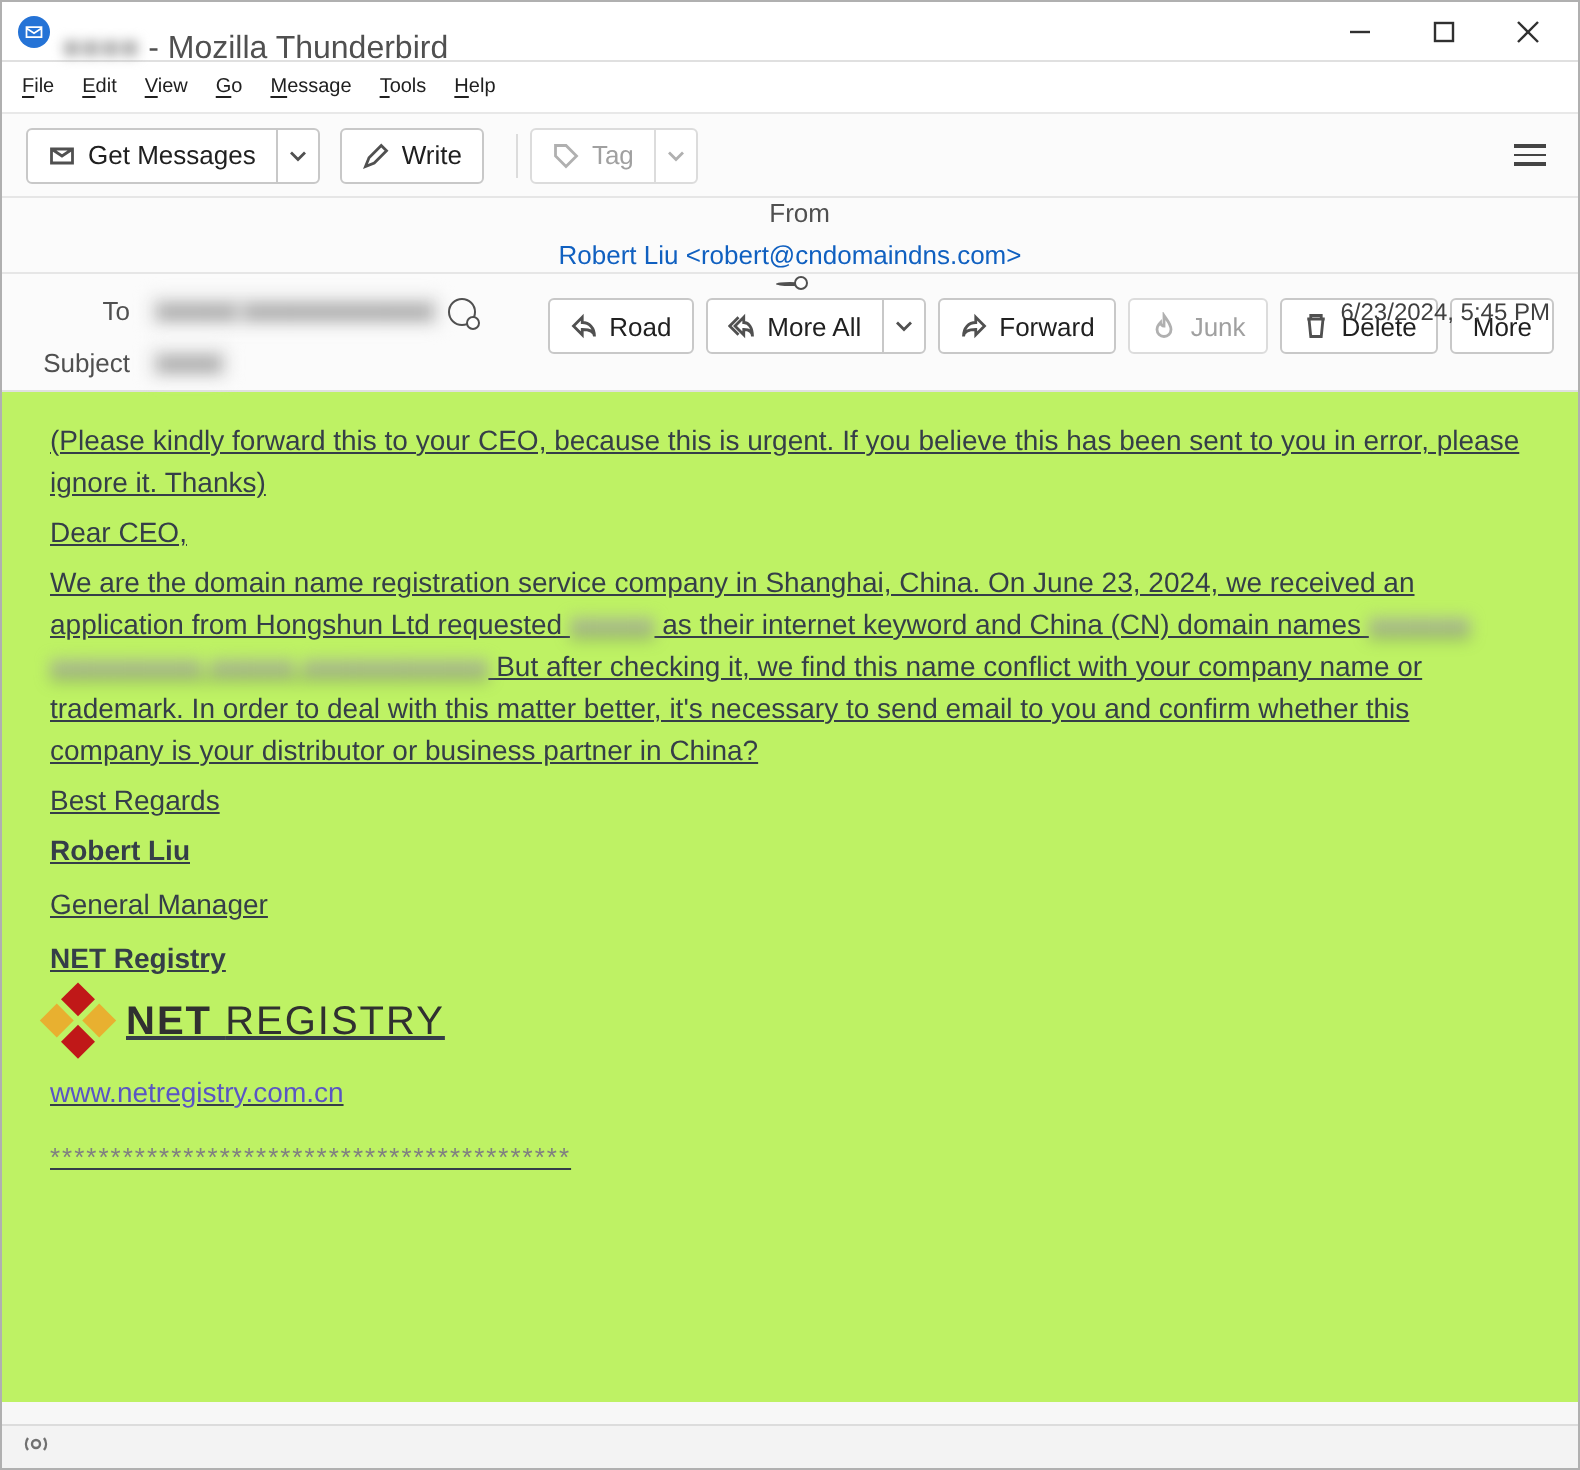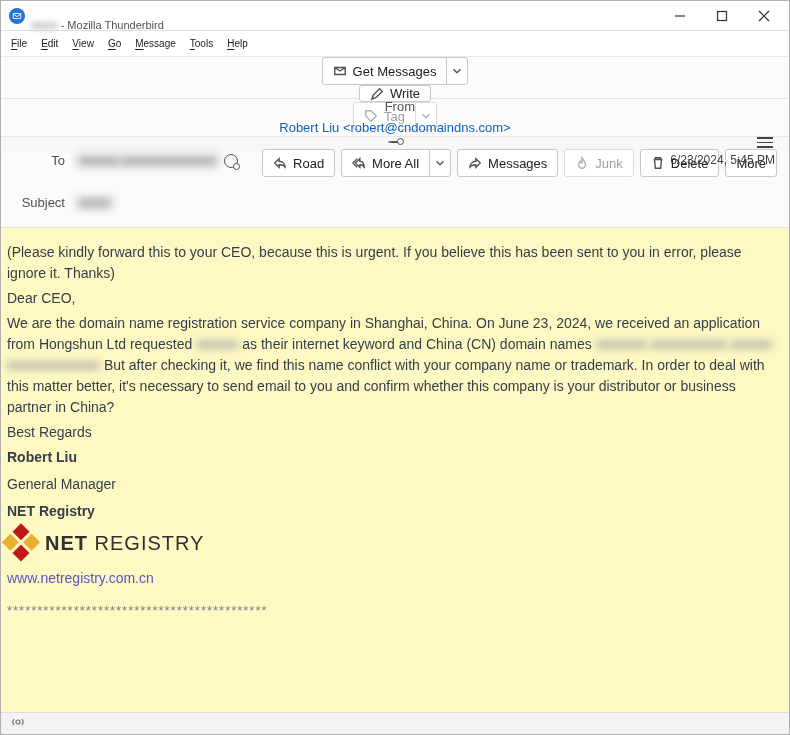--- a/index.html
+++ b/index.html
@@ -17,40 +17,40 @@
   
   .titlebar {
     display: flex; align-items: center; height: 30px;
     padding: 0 4px 0 8px; background: #fff; border-bottom: 1px solid #e0e0e0;
   }
   .titlebar .appicon {
     width: 16px; height: 16px; border-radius: 50%;
     background: #2573d6; display: inline-flex; align-items:center; justify-content:center;
     color:#fff; font-size:12px; font-weight:bold; margin-right:6px;
   }
-  .titlebar .title-text { color:#505050; font-size:11px;margin-top:19px; }
+  .titlebar .title-text { color:#505050; font-size:16px;margin-top:19px; }
   .titlebar .blur { filter: blur(3px); display:inline-block; color:#b0b0b0; }
   .winbtns { margin-left:auto; display:flex; }
   .winbtns .wb {
     width:42px; height:28px; display:flex; align-items:center; justify-content:center;
     cursor:pointer;
   }
   .winbtns svg { stroke:#303030; stroke-width:1.2; fill:none; }
   
   .menubar {
     display:flex; align-items:center; height:26px; padding:0 10px;
     background:#fff; border-bottom:1px solid #e8e8e8;
     font-size:10px; color:#202020;
   }
   .menubar .mi { margin-right:14px; cursor:pointer; }
   .menubar .mi .ul { text-decoration: underline; text-underline-offset: 2px; }
   
   .toolbar {
     display:flex; align-items:center; height:42px; padding:0 12px;
-    background:#fbfbfb; border-bottom:1px solid #e6e6e6;flex-direction:column;
+    background:#fbfbfb; border-bottom:1px solid #e6e6e6;
   }
   .btn {
     display:flex; align-items:center; gap:6px;
     height:28px; padding:0 10px; border:1px solid #c8c8c8;
     border-radius:3px; background:#fff; cursor:pointer; font-size:13px;
   }
   .btn.disabled { color:#a0a0a0; border-color:#dcdcdc; cursor:default; }
   .btn + .btn-drop { margin-left:-1px; border-top-left-radius:0; border-bottom-left-radius:0;}
   .btn-drop { width:22px; padding:0; justify-content:center; }
   .split { display:flex; }
@@ -65,33 +65,34 @@
     background:#fbfbfb; border-bottom:1px solid #e6e6e6;
     gap:6px;
     flex-direction:column;
   }
   .actionbar-right { margin-left:auto; display:flex; gap:6px; }
   
   .headers {
     padding: 0 14px 6px 14px; background:#fbfbfb; border-bottom:1px solid #e0e0e0;
     font-size:13px;
   }
-  .hrow { display:flex; align-items:flex-start; min-height:26px;margin-top:16px; }
+  .hrow { display:flex; align-items:flex-end; min-height:26px; }
   .hlabel { width:50px; text-align:right; color:#505050; margin-right:10px; }
   .hvalue { flex:1; display:flex; align-items:center; gap:4px;}
   .hvalue .blur { filter: blur(4px); color:#909090; background:#e2e2e2; border-radius:2px; padding:0 4px;}
   .presence-icon { width:14px; height:14px; border:1.5px solid #505050; border-radius:50%; display:inline-block; position:relative; }
   .presence-icon:after { content:""; position:absolute; bottom:-3px; right:-3px; width:5px; height:5px; border:1.5px solid #505050; border-radius:50%; background:#fff;}
   .date { margin-left:auto; color:#404040; font-size:12px; }
   
   .body {
-    padding: 14px 6px; background:#fef9c3;
+    padding: 14px 24px; background:#bef264;
     font-size:14px; line-height:1.5; color:#353e48;
     height: calc(735px - 30px - 26px - 42px - 38px - 72px - 22px);
     overflow:auto;
+    text-decoration:underline;
   }
   .body p { margin-bottom: 4px; }
   .body .blur { filter: blur(4px); color:#a0a0a0; }
   .body a { color:#5a55c4; text-decoration:none; }
   .sigblock { }
   .sigblock .name { font-weight:bold; }
   .sigblock .co { font-weight:bold; margin:6px 0; }
   
   .reglogo { display:flex; align-items:center; gap:10px; margin:6px 0 10px 0; }
   .diamonds { width:28px; height:28px; transform: rotate(45deg); display:grid; grid-template-columns:1fr 1fr; grid-template-rows:1fr 1fr; gap:2px;}
@@ -221,21 +222,21 @@
       <div class="btn btn-drop">
         <svg class="icon" viewBox="0 0 16 16">
             <path d="M4 6l4 4 4-4"></path>
           </svg>
       </div>
     </div>
     <div class="btn">
       <svg class="icon" viewBox="0 0 16 16">
           <path d="M9 3l5 5-5 5v-3c-4 0-7 1-7 4 0-5 3-8 7-8V3z"></path>
         </svg>
-      <span>Messages</span>
+      <span>Forward</span>
     </div>
     <div class="btn disabled">
       <svg class="icon" viewBox="0 0 16 16">
           <path d="M8 2c2 3 4 5 4 8a4 4 0 11-8 0c0-2 1-3 2-4 0 1 1 2 2 2 0-3 0-4 0-6z"></path>
         </svg>
       <span>Junk</span>
     </div>
     <div class="btn">
       <svg class="icon" viewBox="0 0 16 16">
           <path d="M3 4h10 M5 4V2h6v2 M4 4l1 10h6l1-10"></path>

